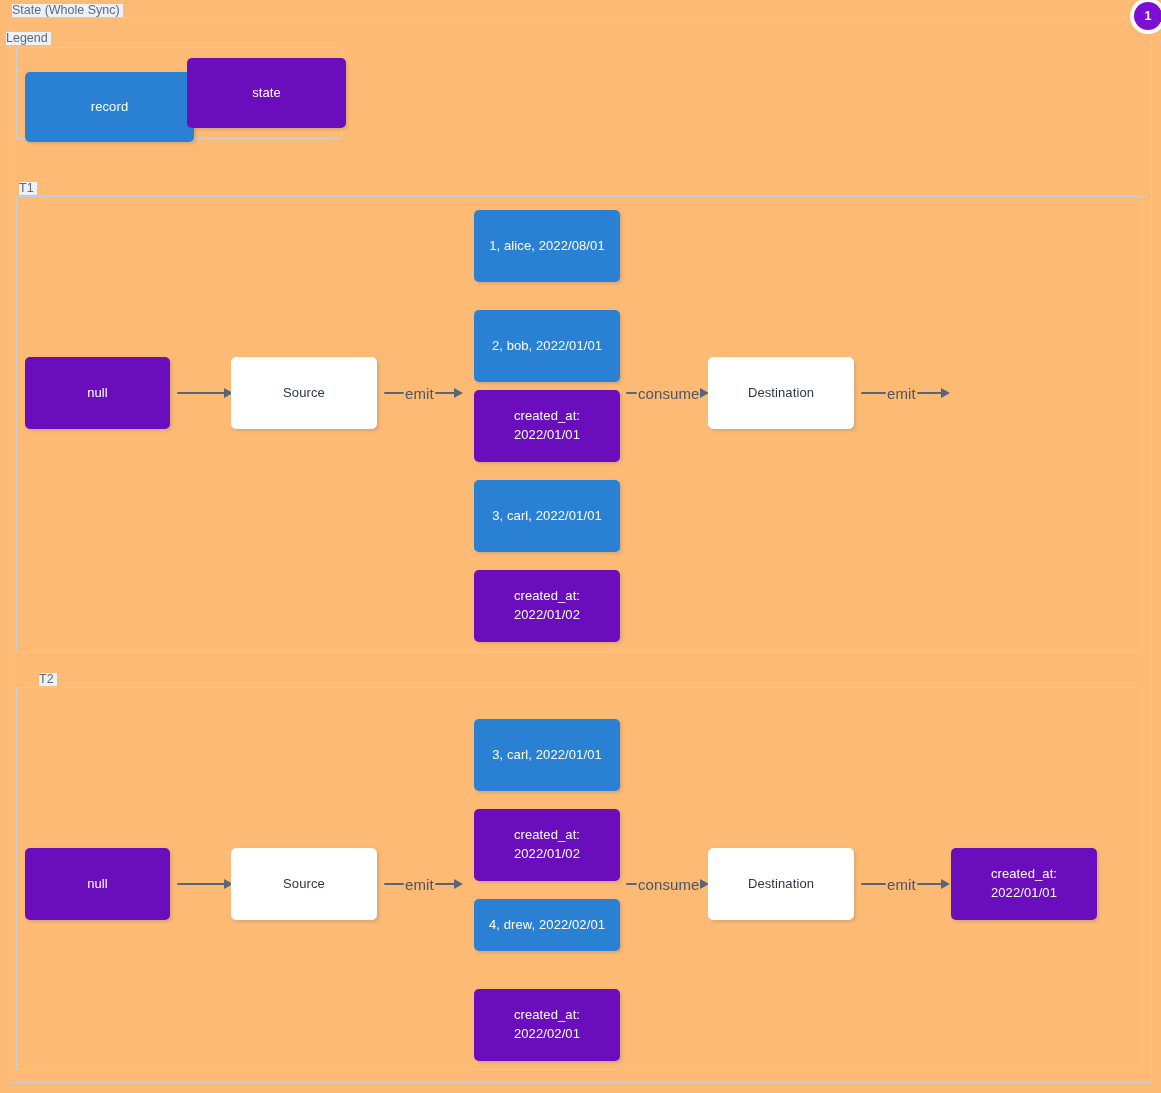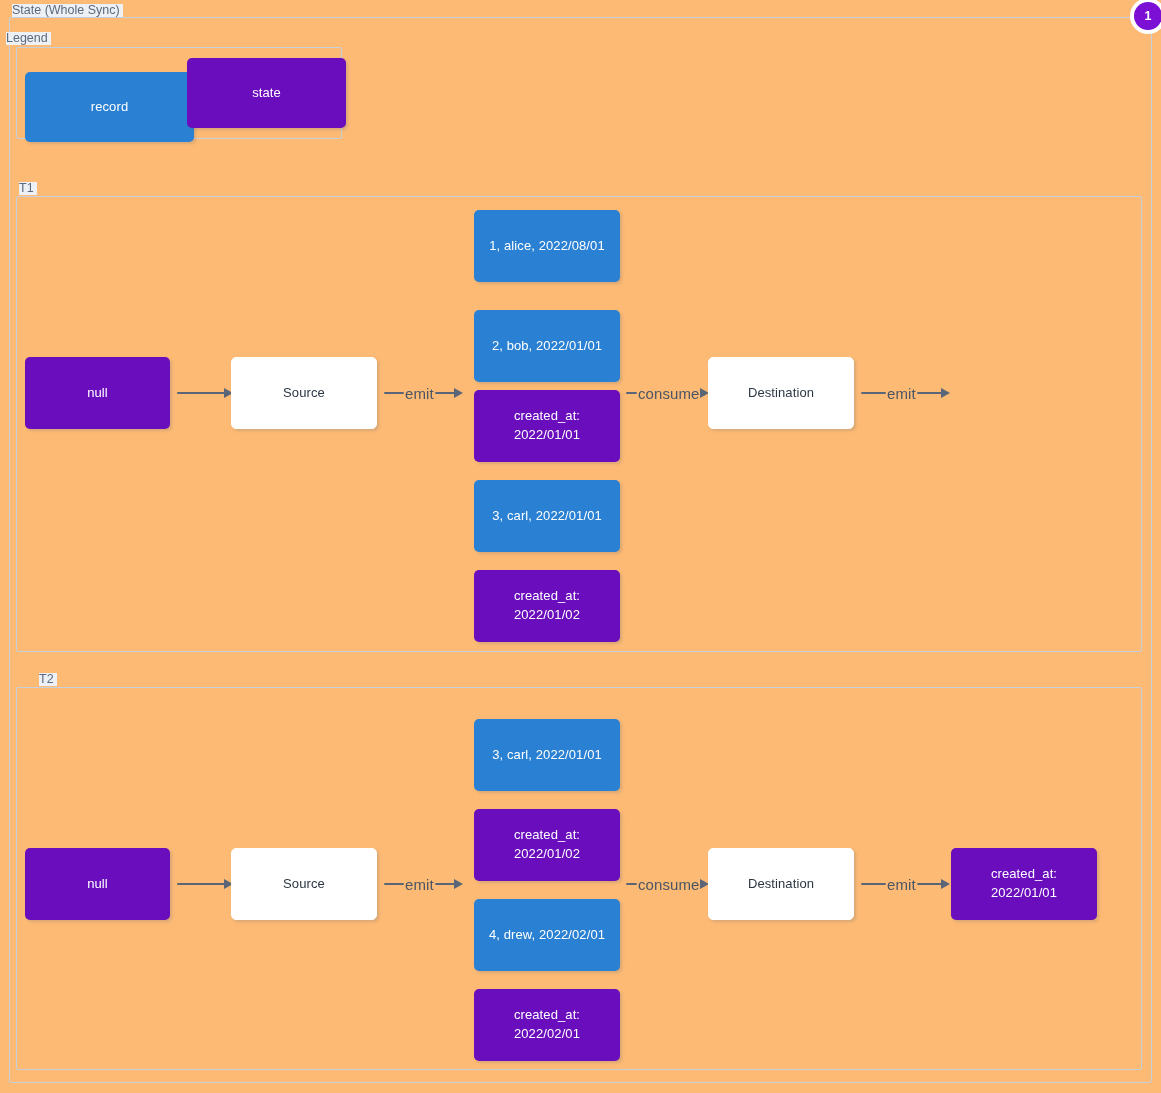--- a/index.html
+++ b/index.html
@@ -236,21 +236,21 @@
   <div class="arrow" style="left:384px; top:877px;">
     <span class="line" style="width:20px;"></span>
     <span class="label">emit</span>
     <span class="line" style="width:20px;"></span>
     <span class="head"></span>
   </div>
 
   <div class="node record" style="left:474px; top:719px; width:146px; height:72px;">3, carl, 2022/01/01</div>
   <div class="node state" style="left:474px; top:809px; width:146px; height:72px;">created_at:
 2022/01/02</div>
-  <div class="node record" style="left:474px; top:899px; width:146px; height:72px;">4, drew, 2022/02/01</div>
+  <div class="node record" style="left:474px; top:899px; width:146px; height:52px;">4, drew, 2022/02/01</div>
   <div class="node state" style="left:474px; top:989px; width:146px; height:72px;">created_at:
 2022/02/01</div>
 
   <div class="arrow" style="left:626px; top:877px;">
     <span class="line" style="width:11px;"></span>
     <span class="label">consume</span>
     <span class="head"></span>
   </div>
 
   <div class="node plain" style="left:708px; top:848px; width:146px; height:72px;">Destination</div>

